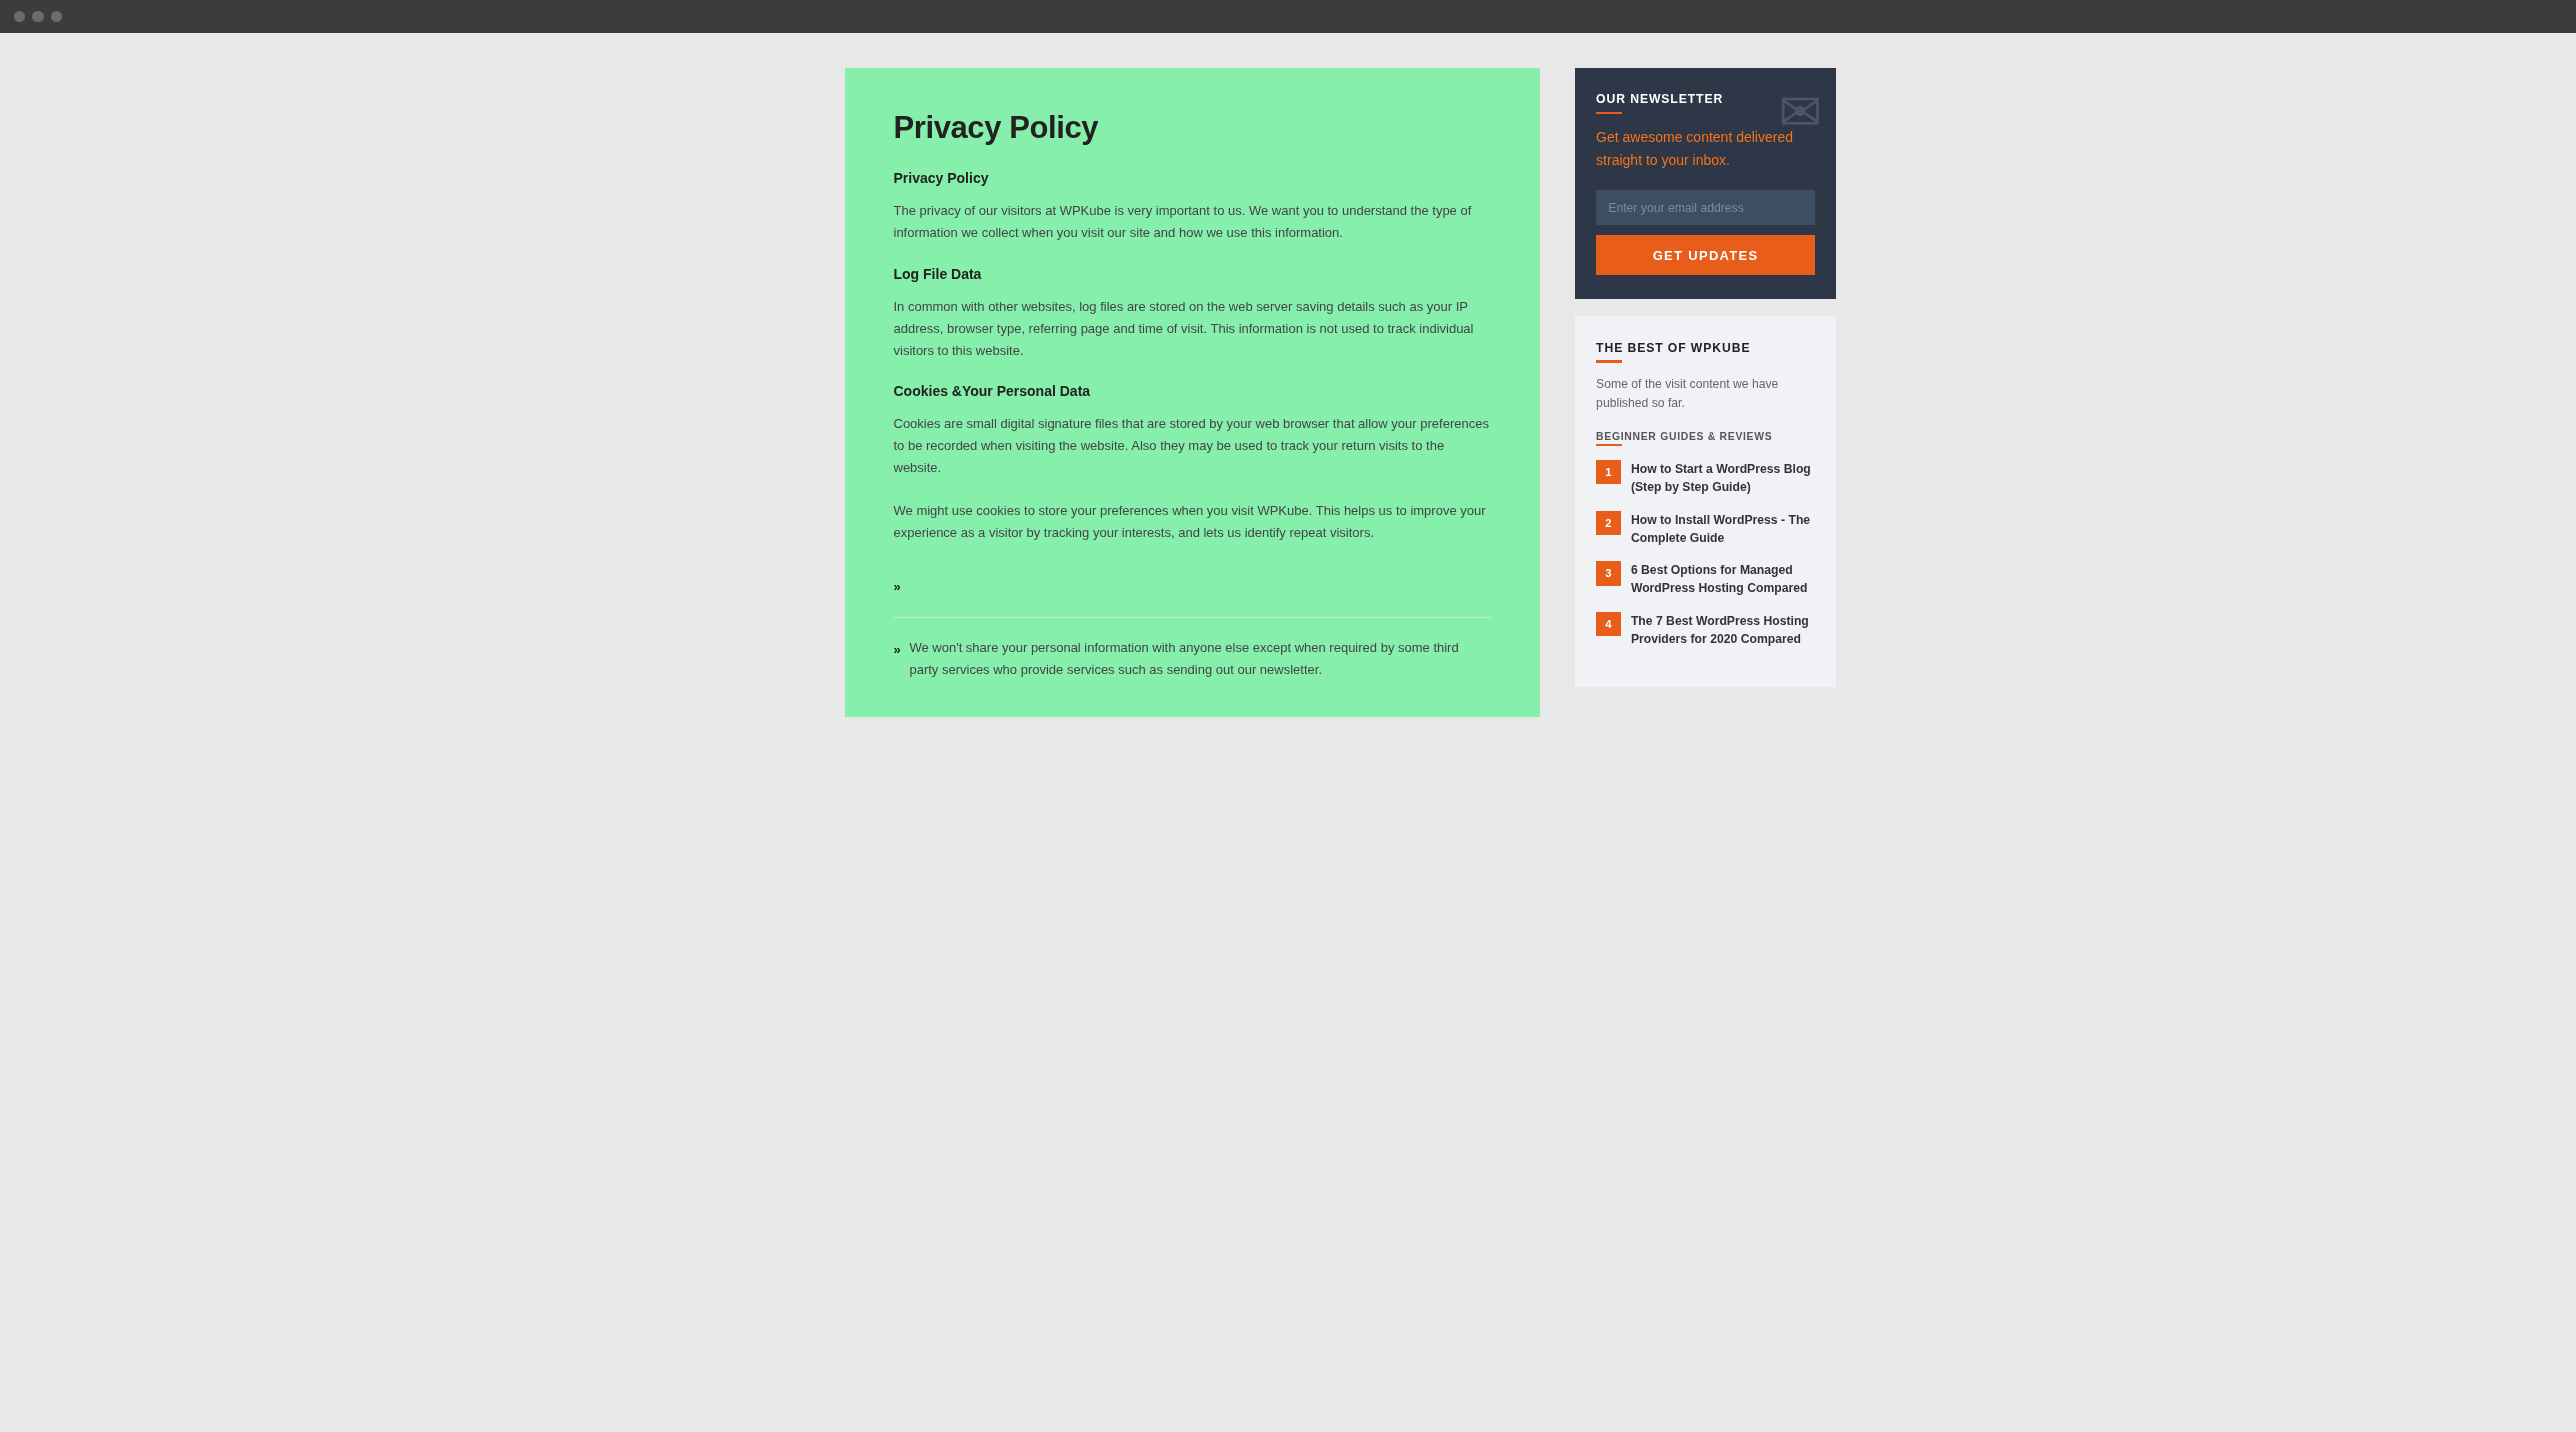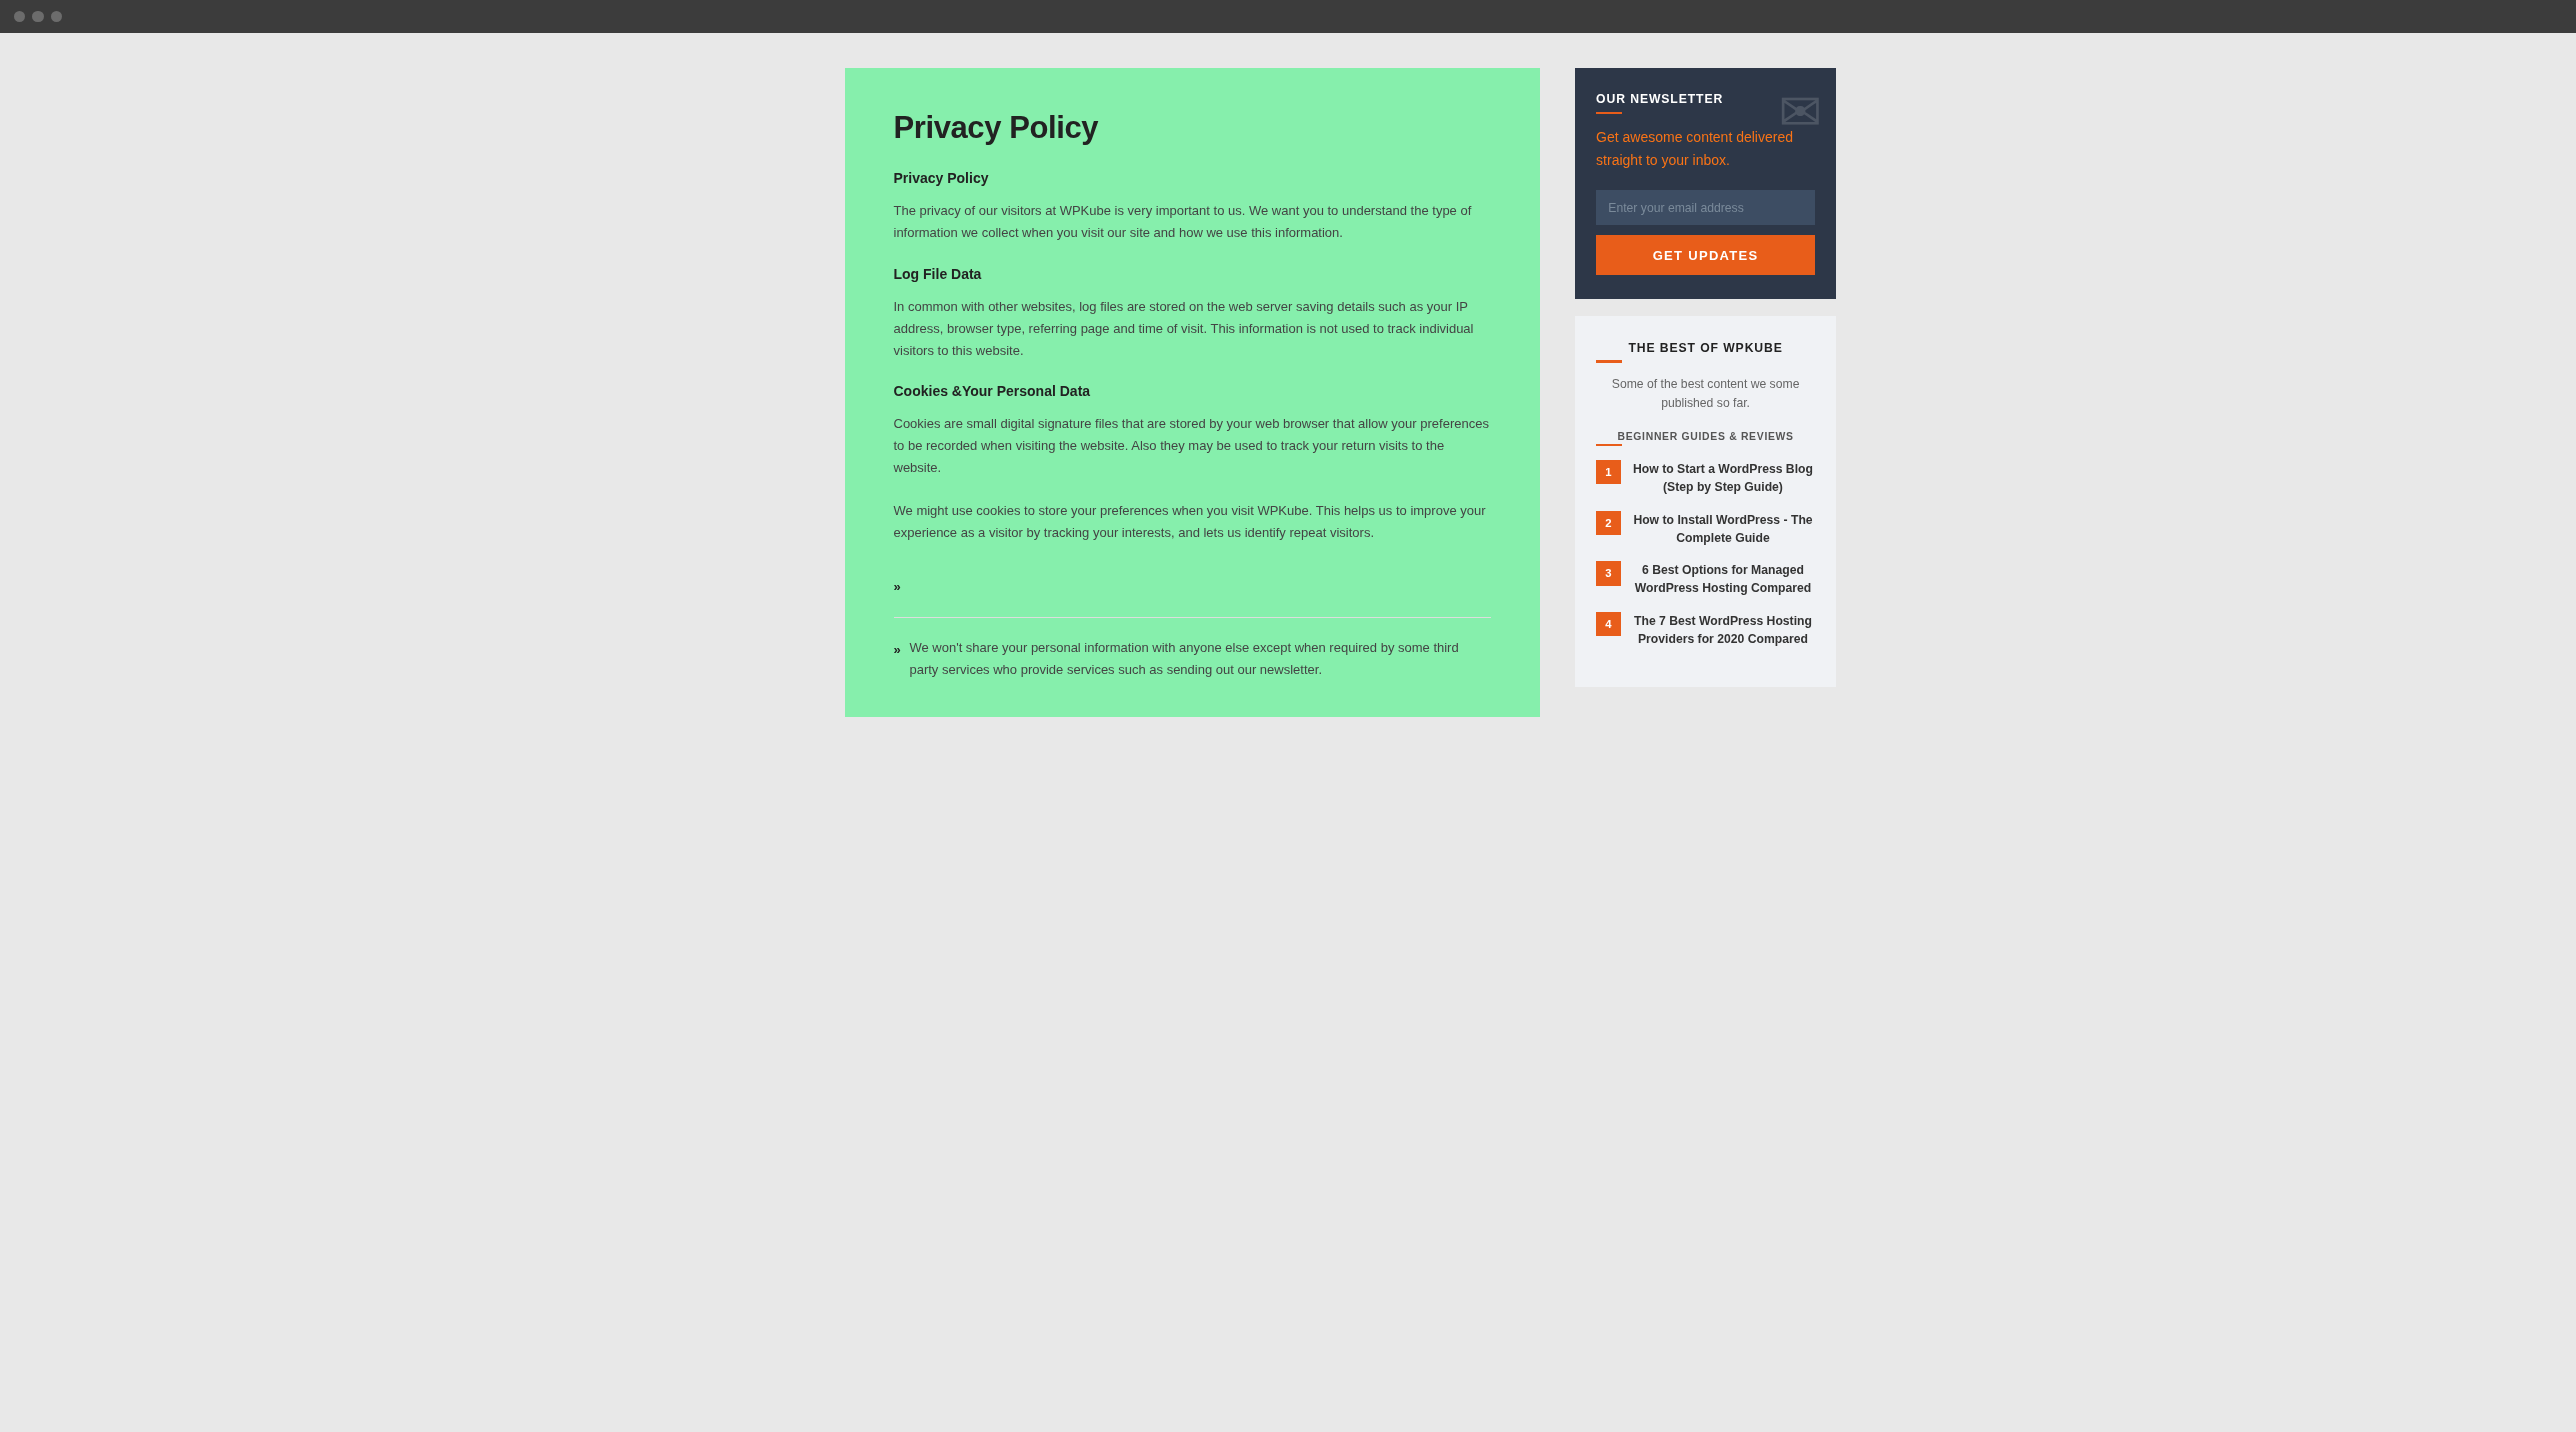--- a/index.html
+++ b/index.html
@@ -173,21 +173,20 @@
       text-transform: uppercase;
       letter-spacing: 1.3px;
       border: none;
       cursor: pointer;
     }
 
     
     .best-of-widget {
       background: #f0f2f5;
       padding: 24.4px 21px;
-      text-align: center;
     }
 
     .widget-title {
       font-size: 12.2px;
       font-weight: 700;
       color: #222;
       text-transform: uppercase;
       letter-spacing: 0.9px;
       margin-bottom: 5.2px;
     }
@@ -305,21 +304,21 @@
         <div class="newsletter-title">OUR NEWSLETTER</div>
         <div class="newsletter-title-underline"></div>
         <p class="newsletter-description">Get awesome content delivered straight to your inbox.</p>
         <input class="newsletter-input" type="email" placeholder="Enter your email address" style="">
         <button class="newsletter-button">GET UPDATES</button>
       </div>
 
       <div class="best-of-widget">
         <div class="widget-title">THE BEST OF WPKUBE</div>
         <div class="widget-title-underline"></div>
-        <p class="widget-description">Some of the best content we some published so far.</p>
+        <p class="widget-description">Some of the visit content we have published so far.</p>
 
         <div class="category-title">BEGINNER GUIDES &amp; REVIEWS</div>
         <div class="category-underline"></div>
 
         <div class="article-item">
           <div class="article-number">1</div>
           <div class="article-title">How to Start a WordPress Blog (Step by Step Guide)</div>
         </div>
 
         <div class="article-item">

